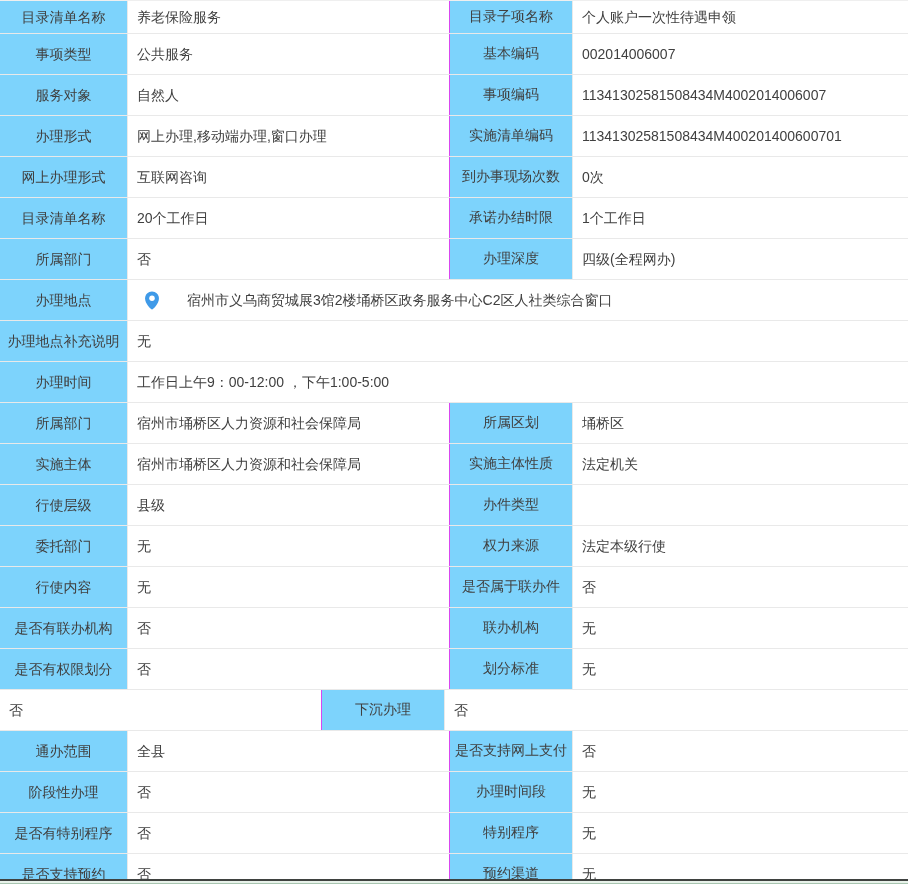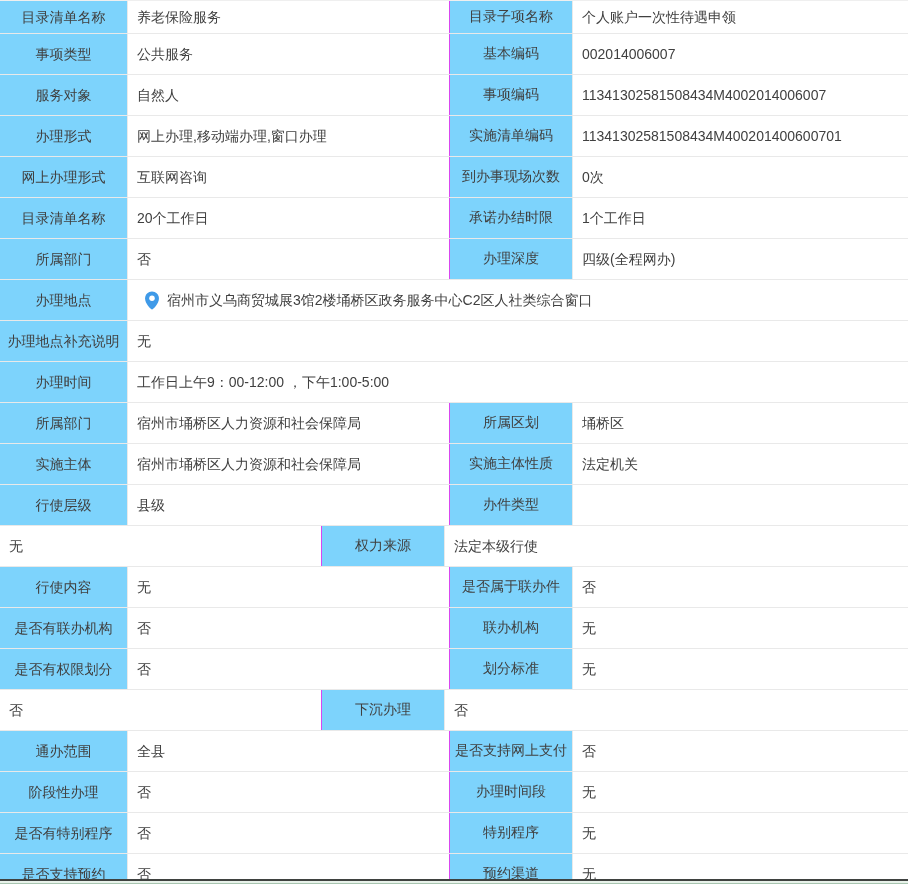--- a/index.html
+++ b/index.html
@@ -38,21 +38,21 @@
     flex-shrink: 0;
   }
   .rlabel {
     width: 124px;
     border-left: 1px solid #d946ef;
     font-family: Liberation Serif, serif;
   }
   .value { padding-left: 9px; }
   .lvalue { width: 321px; flex-shrink: 0; }
   .rvalue { flex: 1; }
-  .fvalue { flex: 1; }
+  .fvalue { flex: 1; gap: 20px; }
   .pin {
     display: inline-flex;
     align-items: center;
     margin: 0 7px 0 7px;
     flex-shrink: 0;
   }
   .footer-edge {
     position: fixed;
     left: 0; bottom: 0;
     width: 908px; height: 5px;
@@ -143,20 +143,21 @@
       <div class="cell value lvalue">宿州市埇桥区人力资源和社会保障局</div>
       <div class="cell label rlabel">实施主体性质</div>
       <div class="cell value rvalue">法定机关</div>
     </div>
     <div class="row">
       <div class="cell label">行使层级</div>
       <div class="cell value lvalue">县级</div>
       <div class="cell label rlabel">办件类型</div>
     </div>
     <div class="row">
+      <div class="cell label">委托部门</div>
       <div class="cell value lvalue">无</div>
       <div class="cell label rlabel">权力来源</div>
       <div class="cell value rvalue">法定本级行使</div>
     </div>
     <div class="row">
       <div class="cell label">行使内容</div>
       <div class="cell value lvalue">无</div>
       <div class="cell label rlabel">是否属于联办件</div>
       <div class="cell value rvalue">否</div>
     </div>

